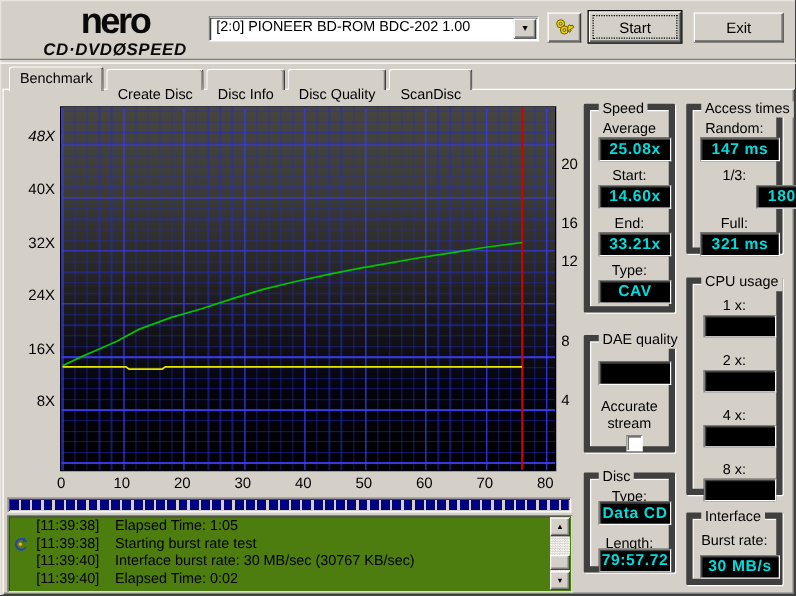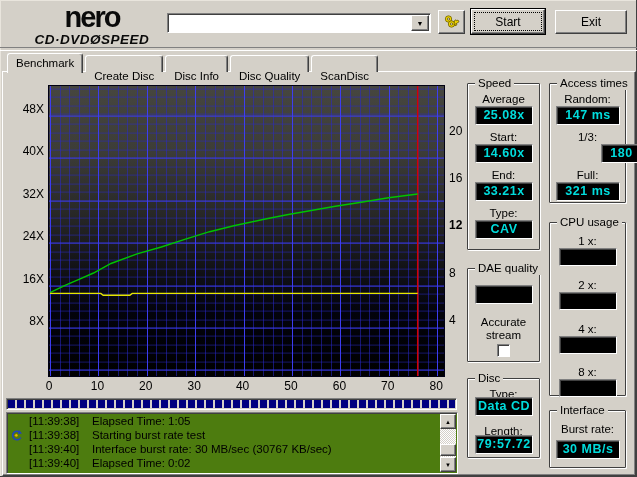--- a/index.html
+++ b/index.html
@@ -59,21 +59,21 @@
       repeating-linear-gradient(to bottom, rgba(62,62,246,0.85) 0 1px, transparent 1px 42.4px),
       repeating-linear-gradient(to right, rgba(40,40,200,0.55) 0 1px, transparent 1px 9.68px),
       repeating-linear-gradient(to bottom, rgba(40,40,200,0.5) 0 1px, transparent 1px 8.48px),
       linear-gradient(#46463f 0%, #3d3d38 22%, #2a2a29 42%, #131317 62%, #03030c 78%, #000000 100%);
     background-position:1px 0, 0 29.6px, 1px 0, 0 29.6px, 0 0;}
   .plot svg{position:absolute;inset:0;}
   .tick{position:absolute;font-size:12px;color:#000;height:13px;line-height:13px;}
   .tick-left{width:30px;text-align:right;}
   .tick-bottom{transform:translateX(-50%);}
   
-  .group{position:absolute;box-sizing:border-box;border:1px solid #404040;border-radius:1px;
+  .group{position:absolute;box-sizing:border-box;border:5px solid #404040;border-radius:1px;
     box-shadow:1px 1px 0 #ffffff, inset 1px 1px 0 #ffffff;}
   .group-title{position:absolute;top:-7px;left:7px;background:#d4d0c8;padding:0 3px;
     font-size:11.5px;color:#000;line-height:13px;white-space:nowrap;}
   .field-label{position:absolute;left:0;width:100%;text-align:center;font-size:11.5px;color:#000;}
   .lcd{position:absolute;box-sizing:border-box;background:#000;color:#00dcdc;
     font-size:12.5px;font-weight:bold;text-align:center;line-height:16px;letter-spacing:0.5px;}
   .checkbox{position:absolute;width:13px;height:13px;background:#fff;box-sizing:border-box;}
   
   .progress{position:absolute;left:6px;top:398px;width:451px;height:12px;box-sizing:border-box;background:#d4d0c8;}
   .progress-fill{position:absolute;inset:1px;
@@ -95,20 +95,21 @@
 <body>
 
 <div id="app">
 
   <div class="toolbar">
     <div class="logo">
       <div class="logo-line1">nero</div>
       <div class="logo-line2">CD·DVDØSPEED</div>
     </div>
     <div class="combo sunken">
+      <span class="combo-text">[2:0]   PIONEER BD-ROM  BDC-202 1.00</span>
       <span class="combo-arrow raised">▼</span>
     </div>
     <div class="toolbtn raised keys-btn">
       <svg width="18" height="18" viewBox="0 0 18 18">
         <g stroke="#6b5c00" stroke-width="0.8" fill="#f2d800">
           <circle cx="5.5" cy="6" r="3.2"></circle>
             <circle cx="5.5" cy="6" r="1.2" fill="#d4d0c8"></circle>
           <path d="M8 7.5 L14 11 L13 12.8 L11.5 12 L11 13 L9.5 12.2 L8.9 13.3 L7 12.2 Z"></path>
           <circle cx="8.5" cy="11" r="3.2"></circle>
             <circle cx="8.5" cy="11" r="1.2" fill="#d4d0c8"></circle>
@@ -133,29 +134,29 @@
   </div>
 
   <div class="plot">
     <svg id="chart-svg" width="395" height="290" viewBox="0 0 395 290">
         <line x1="368.7" x2="368.7" y1="0" y2="290" stroke="#d40000" stroke-width="1.5"></line>
         <polyline points="1,206.6 15.5,199.7 30,193.4 44.5,187 62,177.5 88.1,167.9 112.3,161 136.5,153.1 160.6,145.7 184.8,139.8 213.9,133.5 238,128.7 262.2,124.5 286.4,120.2 310.6,116.5 339.6,111.8 368.7,108" fill="none" stroke="#00c400" stroke-width="1.4"></polyline>
         <polyline points="1,207.4 51.8,207.4 54.2,209.3 80.8,209.3 83.2,207.4 368.7,207.4" fill="none" stroke="#e6e600" stroke-width="1.4"></polyline>
       </svg>
   </div>
   <div id="ticks">
-      <div class="tick tick-left" style="left: 14px; top: 103px;">48X</div>
+      <div class="tick tick-left" style="left: 14px; top: 103px; font-style: italic;">48X</div>
       <div class="tick tick-left" style="left: 14px; top: 145.4px;">40X</div>
       <div class="tick tick-left" style="left: 14px; top: 187.8px;">32X</div>
       <div class="tick tick-left" style="left: 14px; top: 230.2px;">24X</div>
       <div class="tick tick-left" style="left: 14px; top: 272.6px;">16X</div>
       <div class="tick tick-left" style="left: 14px; top: 315px;">8X</div>
       <div class="tick " style="left: 449px; top: 125px;">20</div>
       <div class="tick " style="left: 449px; top: 172.3px;">16</div>
-      <div class="tick " style="left: 449px; top: 219px; font-weight: bold;">12</div>
+      <div class="tick " style="left: 449px; top: 203px;">12</div>
       <div class="tick " style="left: 449px; top: 266.9px;">8</div>
       <div class="tick " style="left: 449px; top: 314.2px;">4</div>
       <div class="tick tick-bottom" style="left: 49px; top: 380px;">0</div>
       <div class="tick tick-bottom" style="left: 97.4px; top: 380px;">10</div>
       <div class="tick tick-bottom" style="left: 145.8px; top: 380px;">20</div>
       <div class="tick tick-bottom" style="left: 194.2px; top: 380px;">30</div>
       <div class="tick tick-bottom" style="left: 242.6px; top: 380px;">40</div>
       <div class="tick tick-bottom" style="left: 291px; top: 380px;">50</div>
       <div class="tick tick-bottom" style="left: 339.4px; top: 380px;">60</div>
       <div class="tick tick-bottom" style="left: 387.8px; top: 380px;">70</div>

